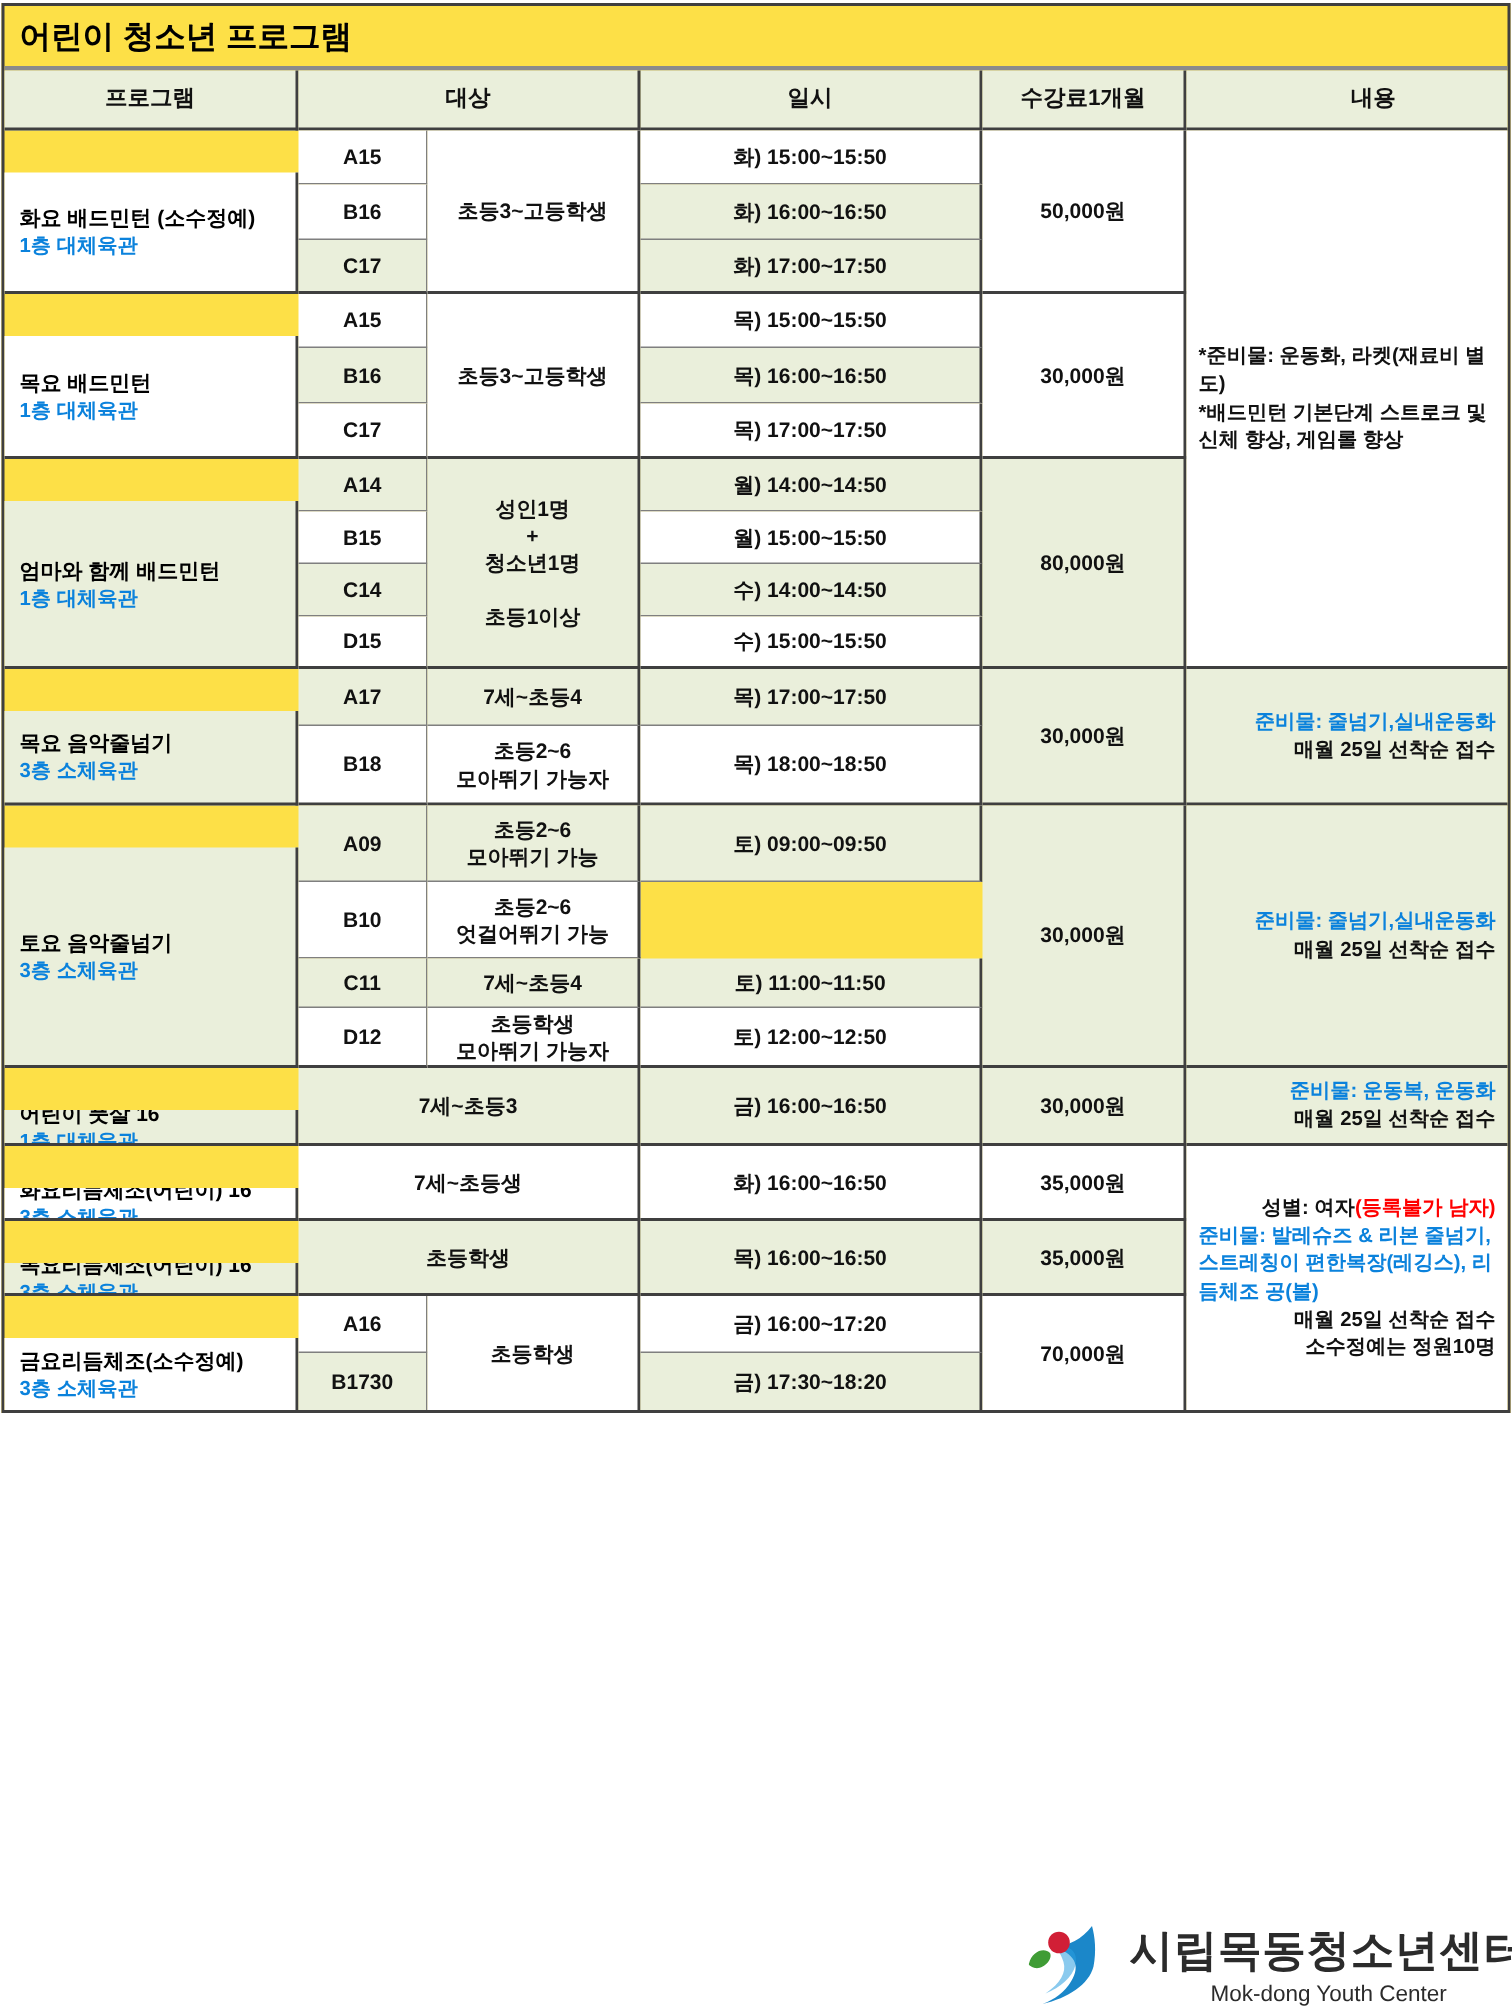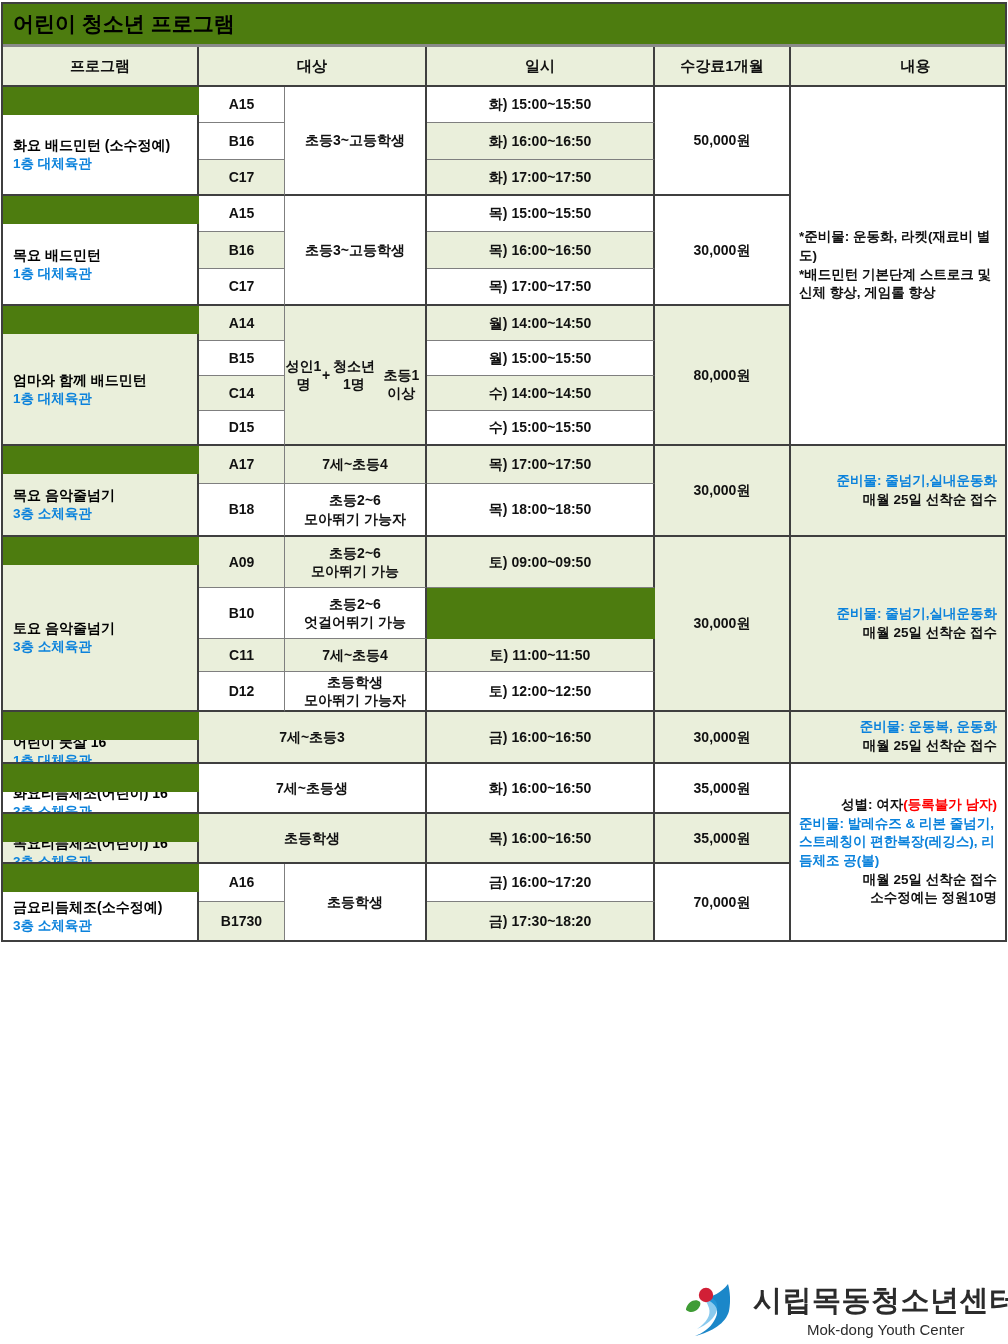--- a/index.html
+++ b/index.html
@@ -1,21 +1,21 @@
 <!DOCTYPE html>
 <html><head>
 <meta charset="utf-8">
 <style>
   html,body{margin:0;padding:0;}
   body{
     width:1008px;height:1344px;position:relative;background:#ffffff;
     font-family:"Liberation Sans","DejaVu Sans",sans-serif;
     color:#111;
   }
-  .sheet{position:absolute;left:1px;top:2px;width:1006px;border:2px solid #3f3f3f;box-sizing:border-box;background:#4d7c0f;}
+  .sheet{position:absolute;left:1px;top:2px;width:1006px;border:2px solid #3f3f3f;box-sizing:border-box;background:#fde047;}
   .titlebar{
     height:40px;display:flex;align-items:center;padding-left:10px;
     font-size:21px;font-weight:700;color:#000;
     border-bottom:3px solid #8a8a8a;box-sizing:content-box;
   }
   .grid{
     display:grid;
     grid-template-columns:196px 86px 142px 228px 136px 214px;
     grid-template-rows:40px 36px 37px 36px 36px 37px 37px 35px 35px 35px 35px 38px 53px 51px 51px 33px 40px 52px 50px 50px 38px 38px;
   }
@@ -88,21 +88,21 @@
     <div class="cell bb" style="grid-area:5/5/8/6">30,000원</div>
 
     <div class="cell prog bb g" style="grid-area:8/1/12/2">
       <div class="pname">엄마와 함께 배드민턴</div>
       <div class="ploc">1층 대체육관</div>
     </div>
     <div class="cell brg rb g" style="grid-area:8/2/9/3">A14</div>
     <div class="cell brg rb" style="grid-area:9/2/10/3">B15</div>
     <div class="cell brg rb g" style="grid-area:10/2/11/3">C14</div>
     <div class="cell brg bb" style="grid-area:11/2/12/3">D15</div>
-    <div class="cell bb g" style="grid-area:8/3/12/4;flex-direction:row">
+    <div class="cell bb g" style="grid-area:8/3/12/4;flex-direction:column">
       <div>성인1명</div>
       <div>+</div>
       <div>청소년1명</div>
       <div class="gap-top">초등1이상</div>
     </div>
     <div class="cell rb g" style="grid-area:8/4/9/5">월) 14:00~14:50</div>
     <div class="cell rb" style="grid-area:9/4/10/5">월) 15:00~15:50</div>
     <div class="cell rb g" style="grid-area:10/4/11/5">수) 14:00~14:50</div>
     <div class="cell bb" style="grid-area:11/4/12/5">수) 15:00~15:50</div>
     <div class="cell bb g" style="grid-area:8/5/12/6">80,000원</div>

